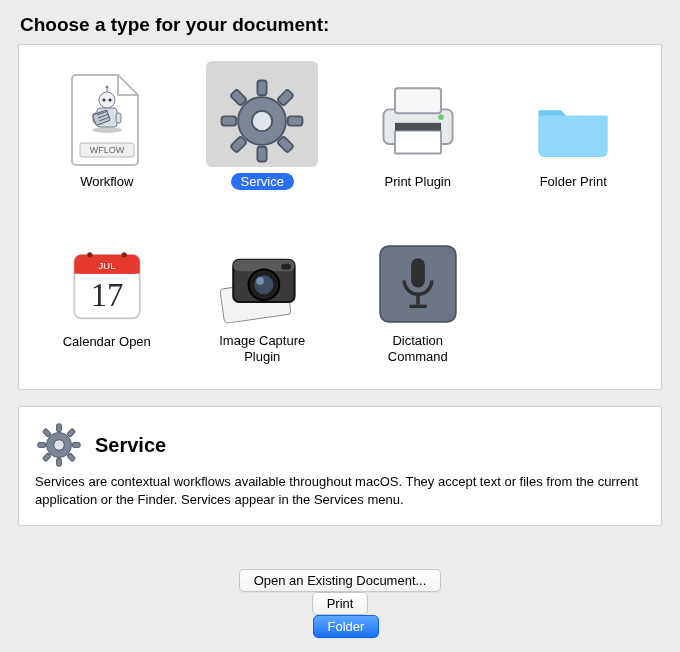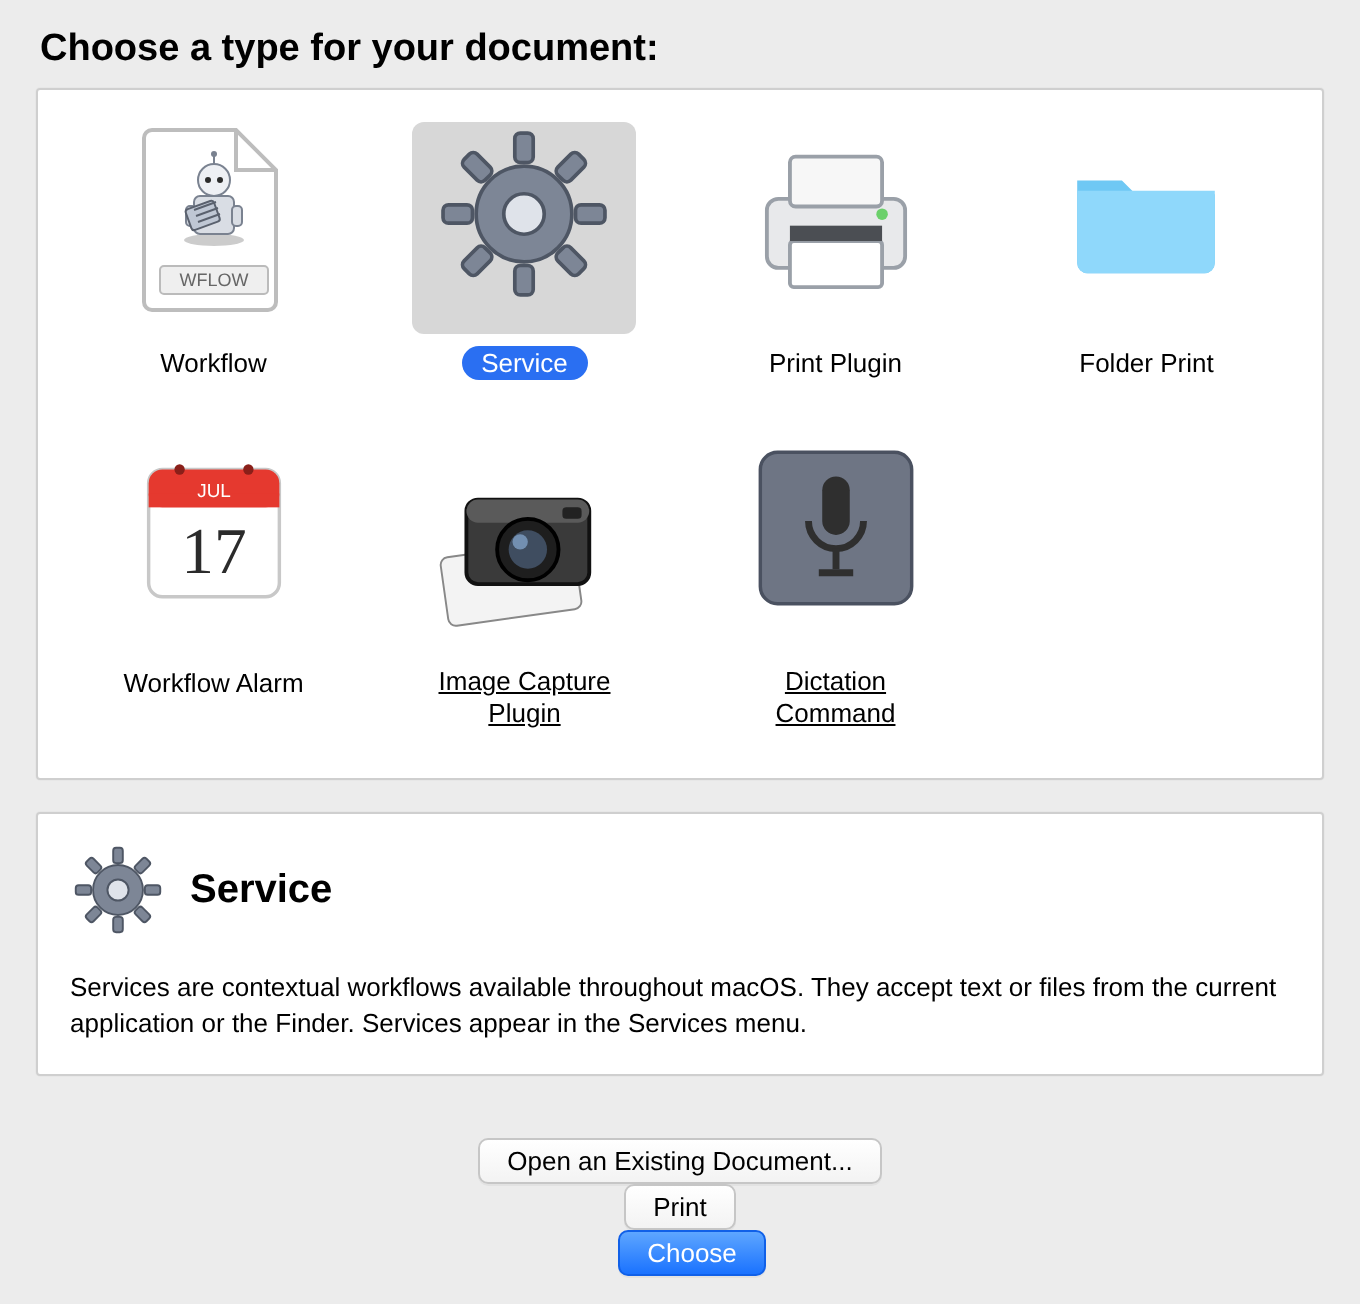--- a/index.html
+++ b/index.html
@@ -34,48 +34,48 @@
     width:100%;height:100%;
     gap:0;
   }
   .cell{
     display:flex;flex-direction:column;align-items:center;justify-content:flex-start;
     padding-top:6px;
     cursor:default;
   }
   .icon-wrap{
     width:112px;height:106px;
-    display:flex;align-items:flex-start;justify-content:center;
+    display:flex;align-items:flex-end;justify-content:center;
     border-radius:6px;
   }
   .cell.selected .icon-wrap{
     background:#d7d7d7;
   }
   .cell .label{
     margin-top:6px;
     font-size:13px;
     text-align:center;
     padding:1px 10px;
     border-radius:9px;
   }
   .cell.selected .label{
     background:#2a6ff2;
     color:#fff;
   }
-  .cell .label.multi{line-height:1.25;padding:0;text-decoration:underline;}
+  .cell .label.multi{line-height:1.25;padding:0;}
   .info-panel{
     margin-top:16px;
     padding:14px 16px 16px 16px;
   }
   .info-header{
     display:flex;align-items:center;gap:12px;
   }
   .info-title{font-size:20px;font-weight:700;}
   .info-body{
-    margin-top:16px;
+    margin-top:4px;
     font-size:13px;line-height:1.4;
   }
   .footer{
     position:absolute;
     left:18px;right:18px;bottom:14px;
     display:flex;align-items:center;flex-direction:column;
   }
   .btn{
     background:linear-gradient(#ffffff,#f3f3f3);
     border:1px solid #c6c6c6;
@@ -218,21 +218,21 @@
         <svg width="86" height="86" viewBox="0 0 100 100">
           <rect x="12" y="16" width="76" height="74" rx="8" fill="#fff" stroke="#c8c8c8" stroke-width="2"></rect>
           <rect x="12" y="16" width="76" height="22" rx="8" fill="#e5392f"></rect>
           <rect x="12" y="30" width="76" height="8" fill="#e5392f"></rect>
           <text x="50" y="32" text-anchor="middle" font-size="11" fill="#fff" font-family="Helvetica">JUL</text>
           <text x="50" y="76" text-anchor="middle" font-size="38" fill="#2b2b2b" font-family="Helvetica Neue" font-weight="300">17</text>
           <circle cx="30" cy="16" r="3" fill="#8a1f19"></circle>
           <circle cx="70" cy="16" r="3" fill="#8a1f19"></circle>
         </svg>
       </div>
-      <div class="label">Workflow Alarm</div>
+      <div class="label">Calendar Open</div>
     </div>
 
     <div class="cell">
       <div class="icon-wrap">
         <svg width="96" height="96" viewBox="0 0 100 100">
             <use href="#camera"></use>
           </svg>
       </div>
       <div class="label multi">Image Capture<br>Plugin</div>
     </div>
@@ -258,14 +258,14 @@
     </span>
     <span class="info-title">Service</span>
   </div>
   <div class="info-body">Services are contextual workflows available throughout macOS. They accept text or files from the current application or the Finder. Services appear in the Services menu.</div>
 </div>
 
 <div class="footer">
   <button class="btn">Open an Existing Document...</button>
   <span class="spacer"></span>
   <button class="btn">Print</button>
-  <button class="btn default">Choose</button>
+  <button class="btn default">Folder</button>
 </div>
 
 </body></html>

